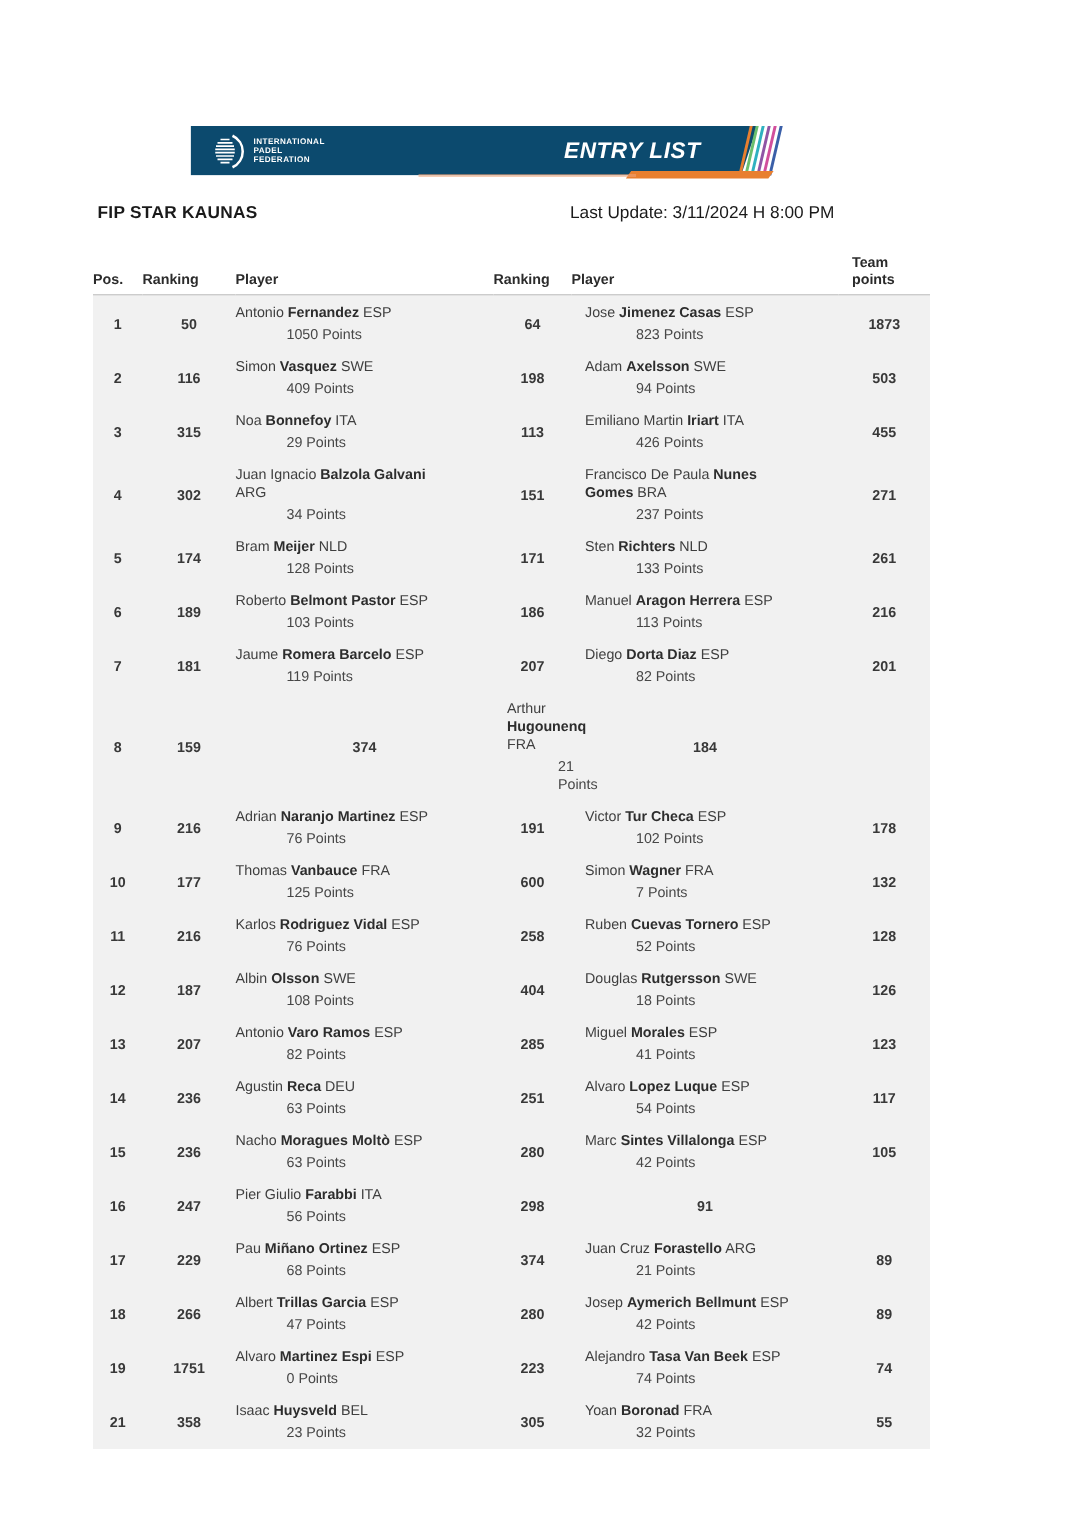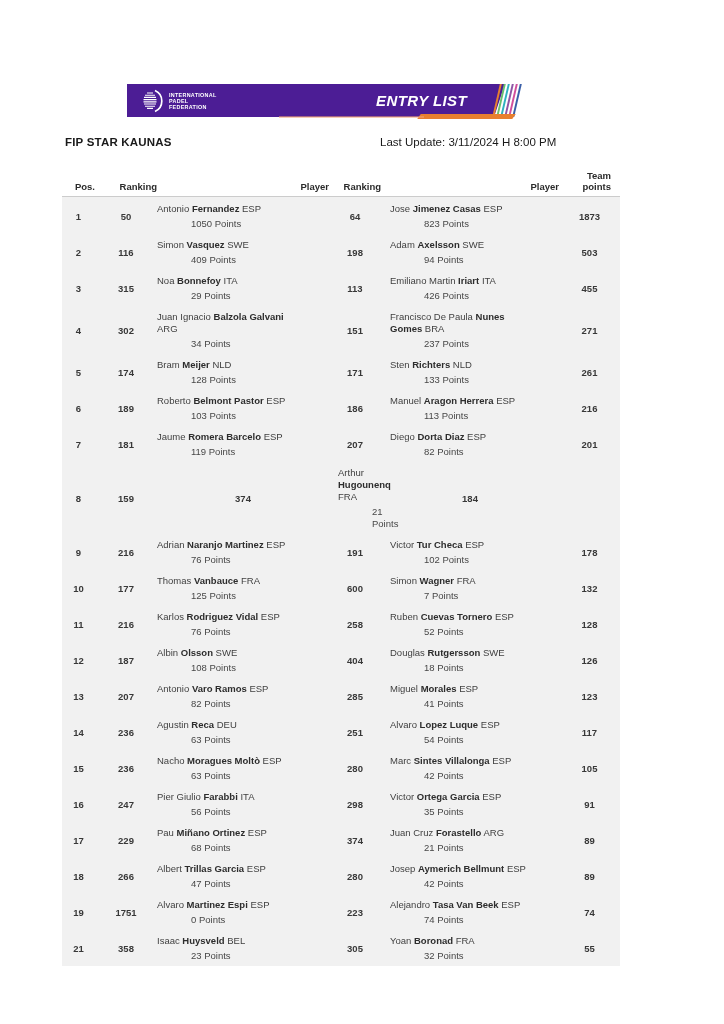--- a/index.html
+++ b/index.html
@@ -28,41 +28,41 @@
   
   .headline { position:absolute; top:136px; left:0; width:724px; font-size:11.5px; color:#1a1a1a; }
   .tournament { position:absolute; left:65px; top:0; font-weight:bold; letter-spacing:.2px; }
   .last-update { position:absolute; left:380px; top:0; }
 
   
   .entry-table { position:absolute; left:62px; top:170px; width:558px; font-size:9.5px; color:#3d3d3d; }
   .t-head, .t-row { display:grid; grid-template-columns:33px 62px 172px 52px 178px 61px; }
   .t-head { align-items:end; }
   .th {
-    font-weight:bold; color:#2b2b2b; text-align:right; padding-bottom:4px;
+    font-weight:bold; color:#2b2b2b; text-align:left; padding-bottom:4px;
     border-bottom:1.5px solid #cccccc; line-height:11px;
   }
   .th.team { padding-left:9px; padding-right:9px; }
   .t-body { background:#f1f1f1; padding-top:1px; }
   .t-row { padding:4.5px 0; }
   .c { align-self:center; }
   .c.pos, .c.rank, .c.team { text-align:center; font-weight:bold; color:#383838; }
   .c.player { align-self:start; padding-right:36px; }
   .c.player.second { padding-left:9px; padding-right:32px; }
   .name { line-height:12px; color:#3f3f3f; }
   .name b { color:#2d2d2d; }
   .pts { line-height:12px; margin-top:3px; color:#474747;margin-left:34px; }
 </style>
 </head>
 <body>
 
 <div class="page">
 
   <div class="banner">
-    <div class="banner-navy" style="background: #4c1d95;">
+    <div class="banner-navy" style="background: #0c4a6e;">
       <div class="logo">
         <svg width="27" height="26" viewBox="0 0 27 26">
           <g stroke="#ffffff" stroke-width="1.15" fill="none">
             <line x1="9" y1="5" x2="15" y2="5"></line>
             <line x1="7" y1="7.2" x2="17" y2="7.2"></line>
             <line x1="6" y1="9.4" x2="18" y2="9.4"></line>
             <line x1="5.5" y1="11.6" x2="18.5" y2="11.6"></line>
             <line x1="5.5" y1="13.8" x2="18.5" y2="13.8"></line>
             <line x1="6" y1="16" x2="18" y2="16"></line>
             <line x1="7" y1="18.2" x2="17" y2="18.2"></line>
@@ -312,24 +312,20 @@
           <div class="c team">105</div>
         </div>
         <div class="t-row">
           <div class="c pos">16</div>
           <div class="c rank">247</div>
           <div class="c player">
             <div class="name"><span>Pier Giulio</span> <b>Farabbi</b> <span>ITA</span></div>
             <div class="pts">56 Points</div>
           </div>
           <div class="c rank">298</div>
-          <div class="c player second">
-            <div class="name"><span>Victor</span> <b>Ortega Garcia</b> <span>ESP</span></div>
-            <div class="pts">35 Points</div>
-          </div>
           <div class="c team">91</div>
         </div>
         <div class="t-row">
           <div class="c pos">17</div>
           <div class="c rank">229</div>
           <div class="c player">
             <div class="name"><span>Pau</span> <b>Miñano Ortinez</b> <span>ESP</span></div>
             <div class="pts">68 Points</div>
           </div>
           <div class="c rank">374</div>

